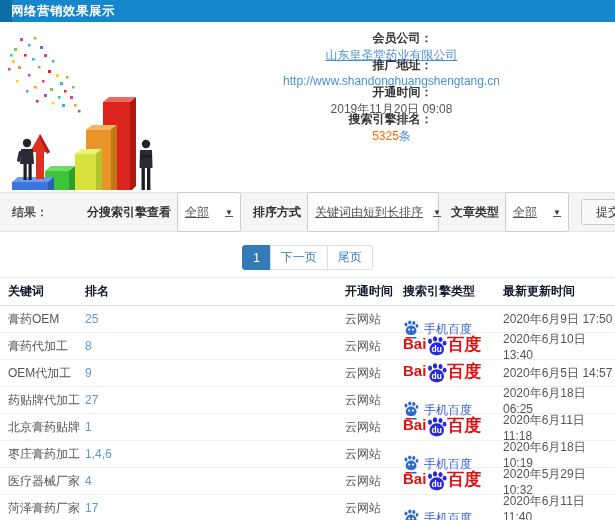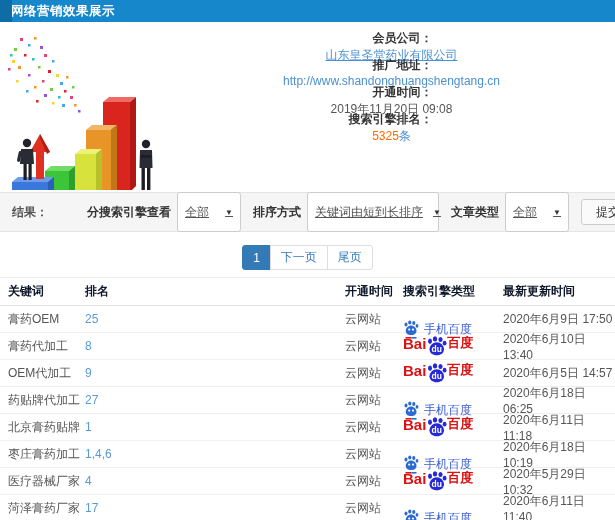--- a/index.html
+++ b/index.html
@@ -51,21 +51,21 @@
   .rtable { position:absolute; left:0; top:277px; width:615px; border-top:1px solid #ececec; }
   .thead, .trow { display:flex; align-items:center; padding-left:8px; }
   .thead { height:28px; font-weight:bold; color:#0f172a; border-bottom:1px solid #e2e2e2; }
   .trow { height:27px; border-bottom:1px solid #efefef; }
   .c-kw { width:77px; } .c-rank { width:260px; } .c-type { width:58px; }
   .c-eng { width:100px; display:flex; align-items:center; } .c-date { flex:1; }
   .ranklink { color:var(--rank,#5b9bd5); cursor:pointer; }
   
   .pc-logo { display:inline-flex; align-items:flex-start; line-height:1; }
   .pc-logo .bai { color:var(--baidu-red,#dd1112); font-weight:bold; font-size:15px; letter-spacing:0; }
-  .pc-logo .bname { color:var(--baidu-red,#dd1112); font-weight:bold; font-size:13px; margin-left:1px; }
+  .pc-logo .bname { color:var(--baidu-red,#dd1112); font-weight:bold; font-size:17px; margin-left:1px; }
   .pc-logo svg { margin:0 -1px 0 0; display:block; }
   .mb-logo { display:inline-flex; align-items:center;margin-top:20px; }
   .mb-logo .mlabel { color:var(--mobile-text,#3a5fd0); margin-left:5px; }
 </style>
 </head>
 <body>
 
 <div class="topbar">
   <div class="strip"></div>
   <div class="title">网络营销效果展示</div>

